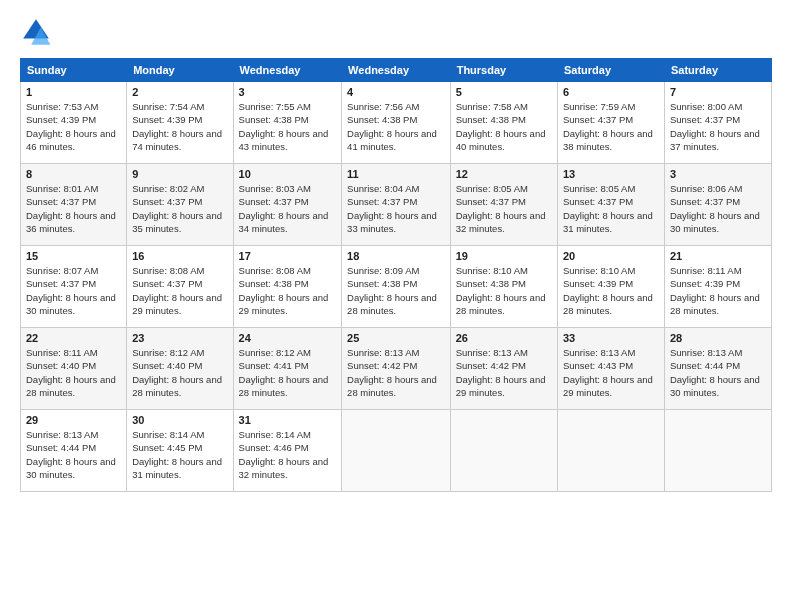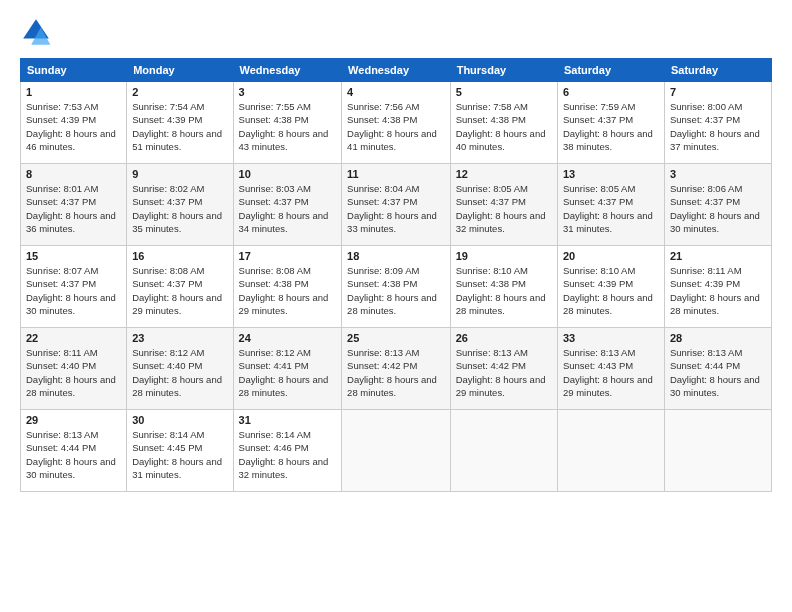--- a/index.html
+++ b/index.html
@@ -131,21 +131,21 @@
             <span>Sunrise: 7:53 AM</span><br>
             <span>Sunset: 4:39 PM</span><br>
             <span>Daylight: 8 hours and 46 minutes.</span>
           </div>
         </td>
           <td>
           <span class="day-num">2</span>
           <div class="day-detail">
             <span>Sunrise: 7:54 AM</span><br>
             <span>Sunset: 4:39 PM</span><br>
-            <span>Daylight: 8 hours and 51 minutes.</span>
+            <span>Daylight: 8 hours and 74 minutes.</span>
           </div>
         </td>
           <td>
           <span class="day-num">3</span>
           <div class="day-detail">
             <span>Sunrise: 7:55 AM</span><br>
             <span>Sunset: 4:38 PM</span><br>
             <span>Daylight: 8 hours and 43 minutes.</span>
           </div>
         </td>

